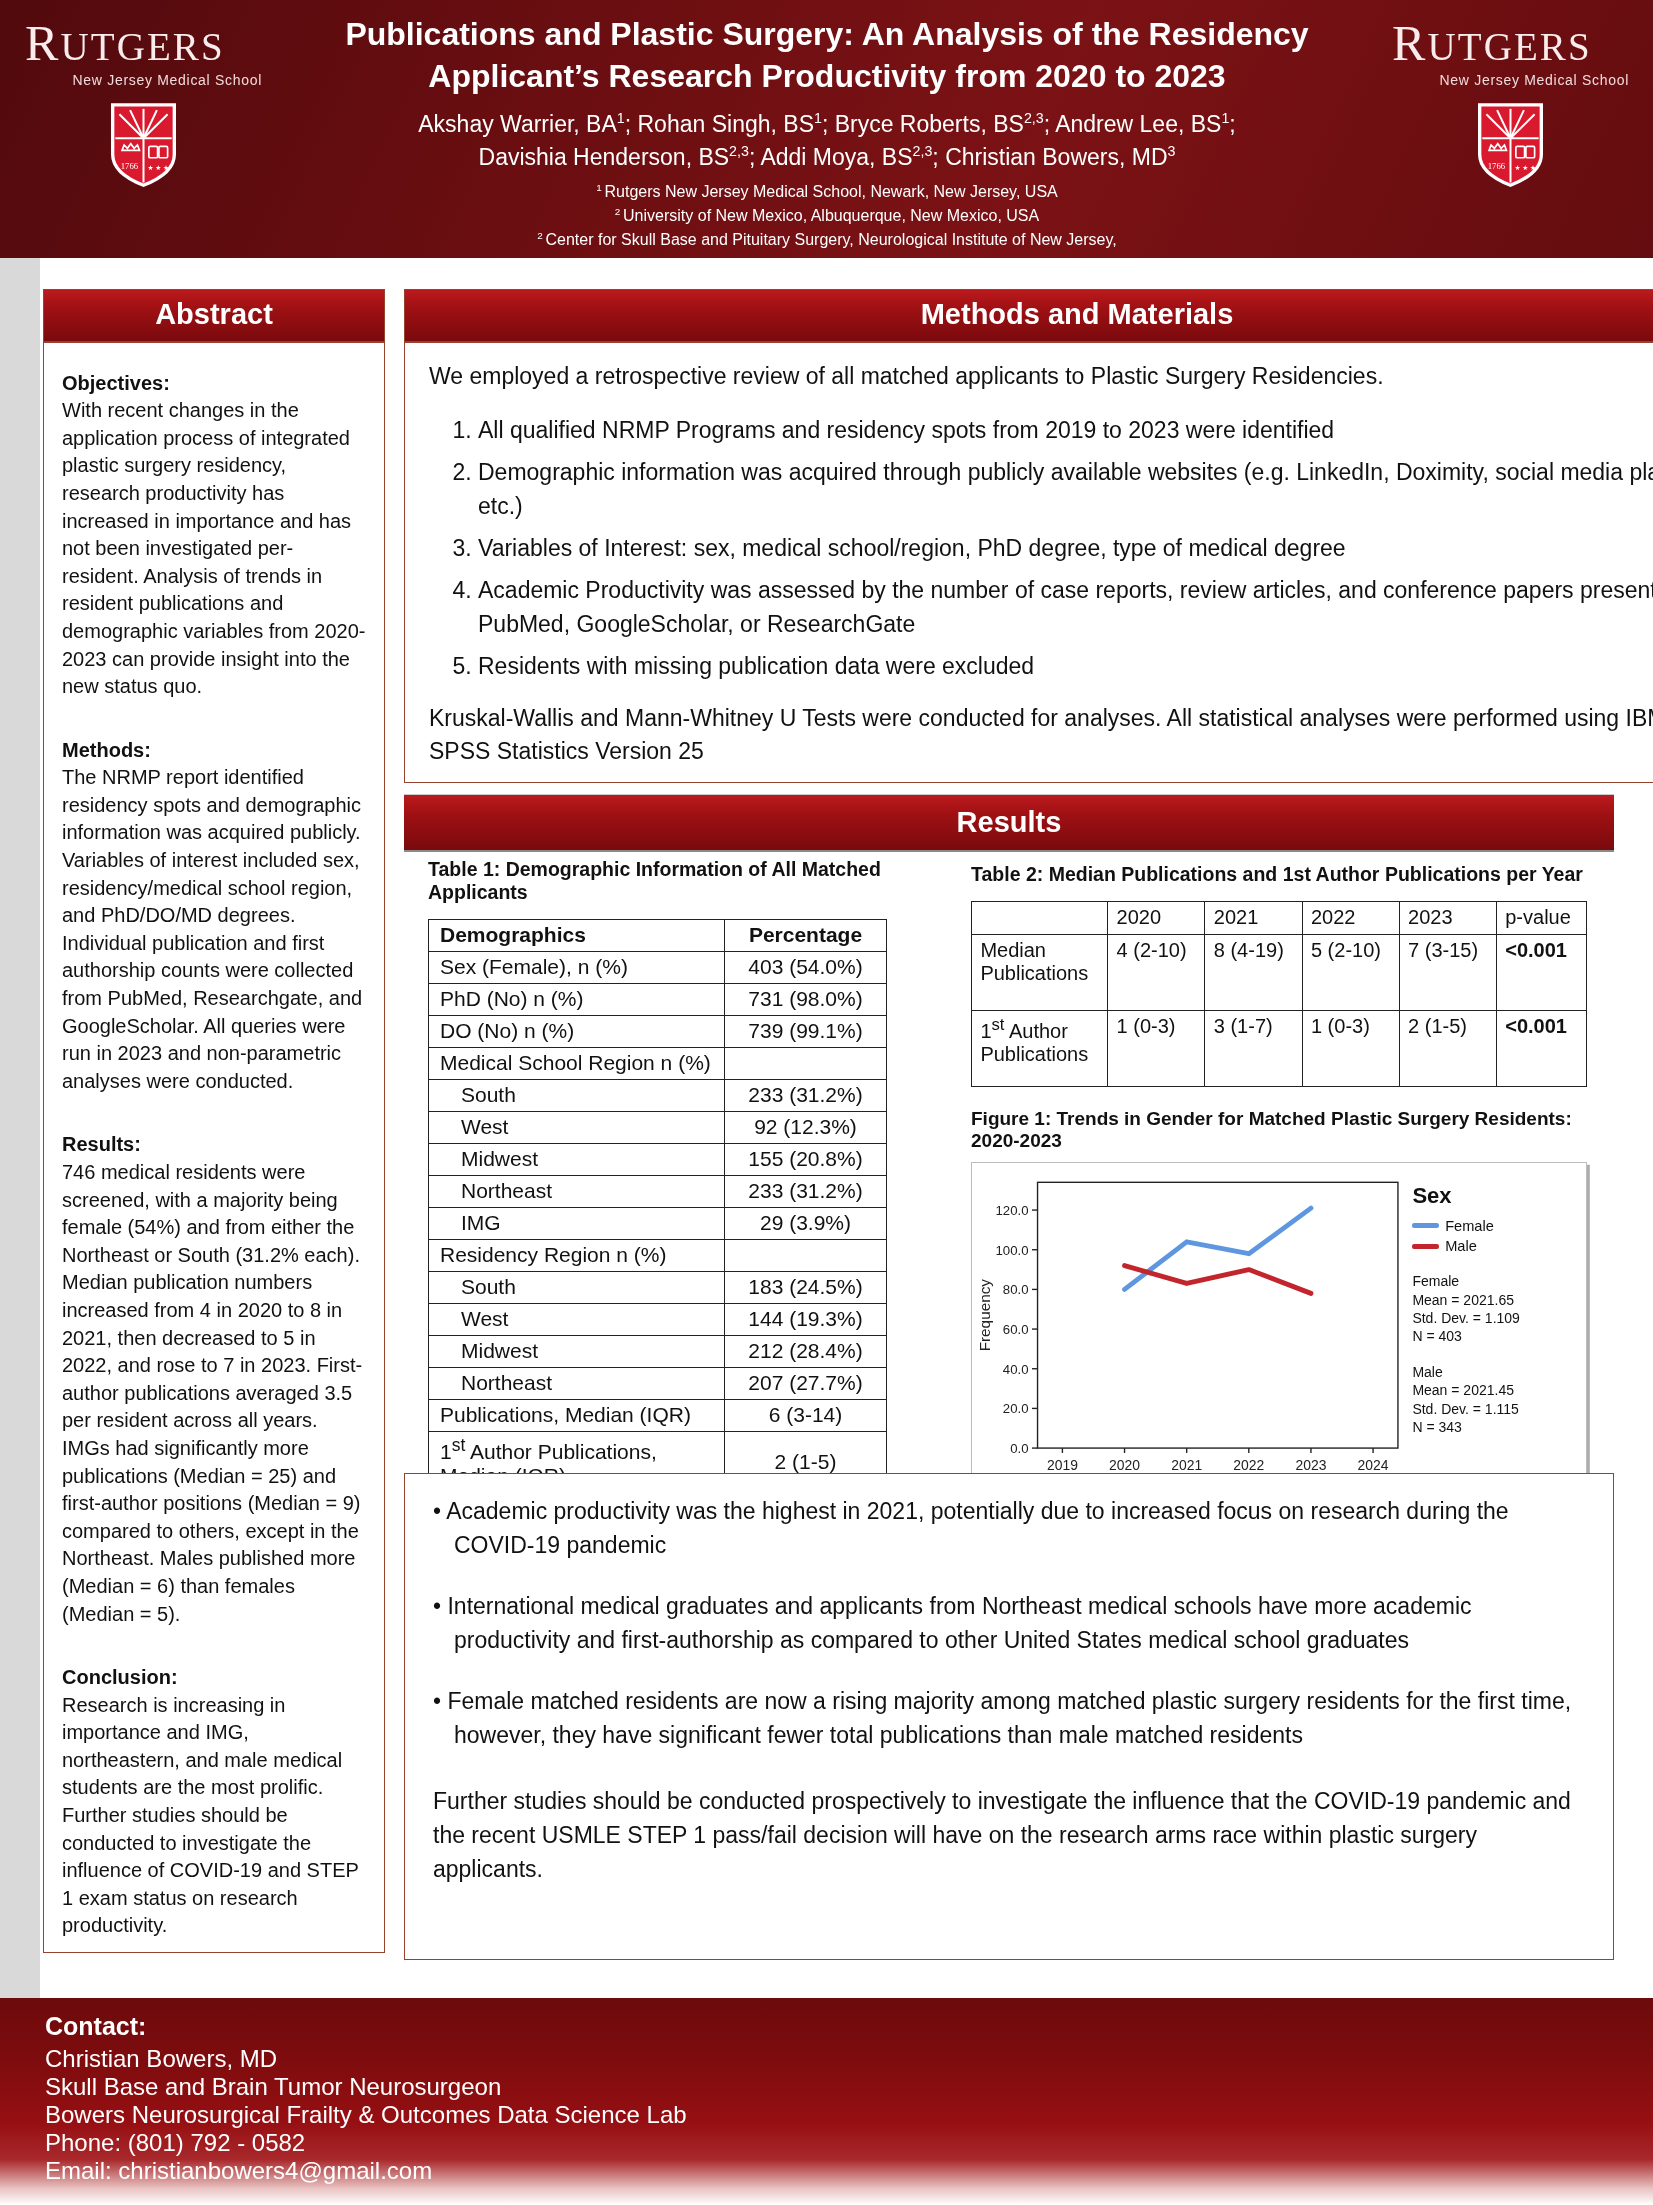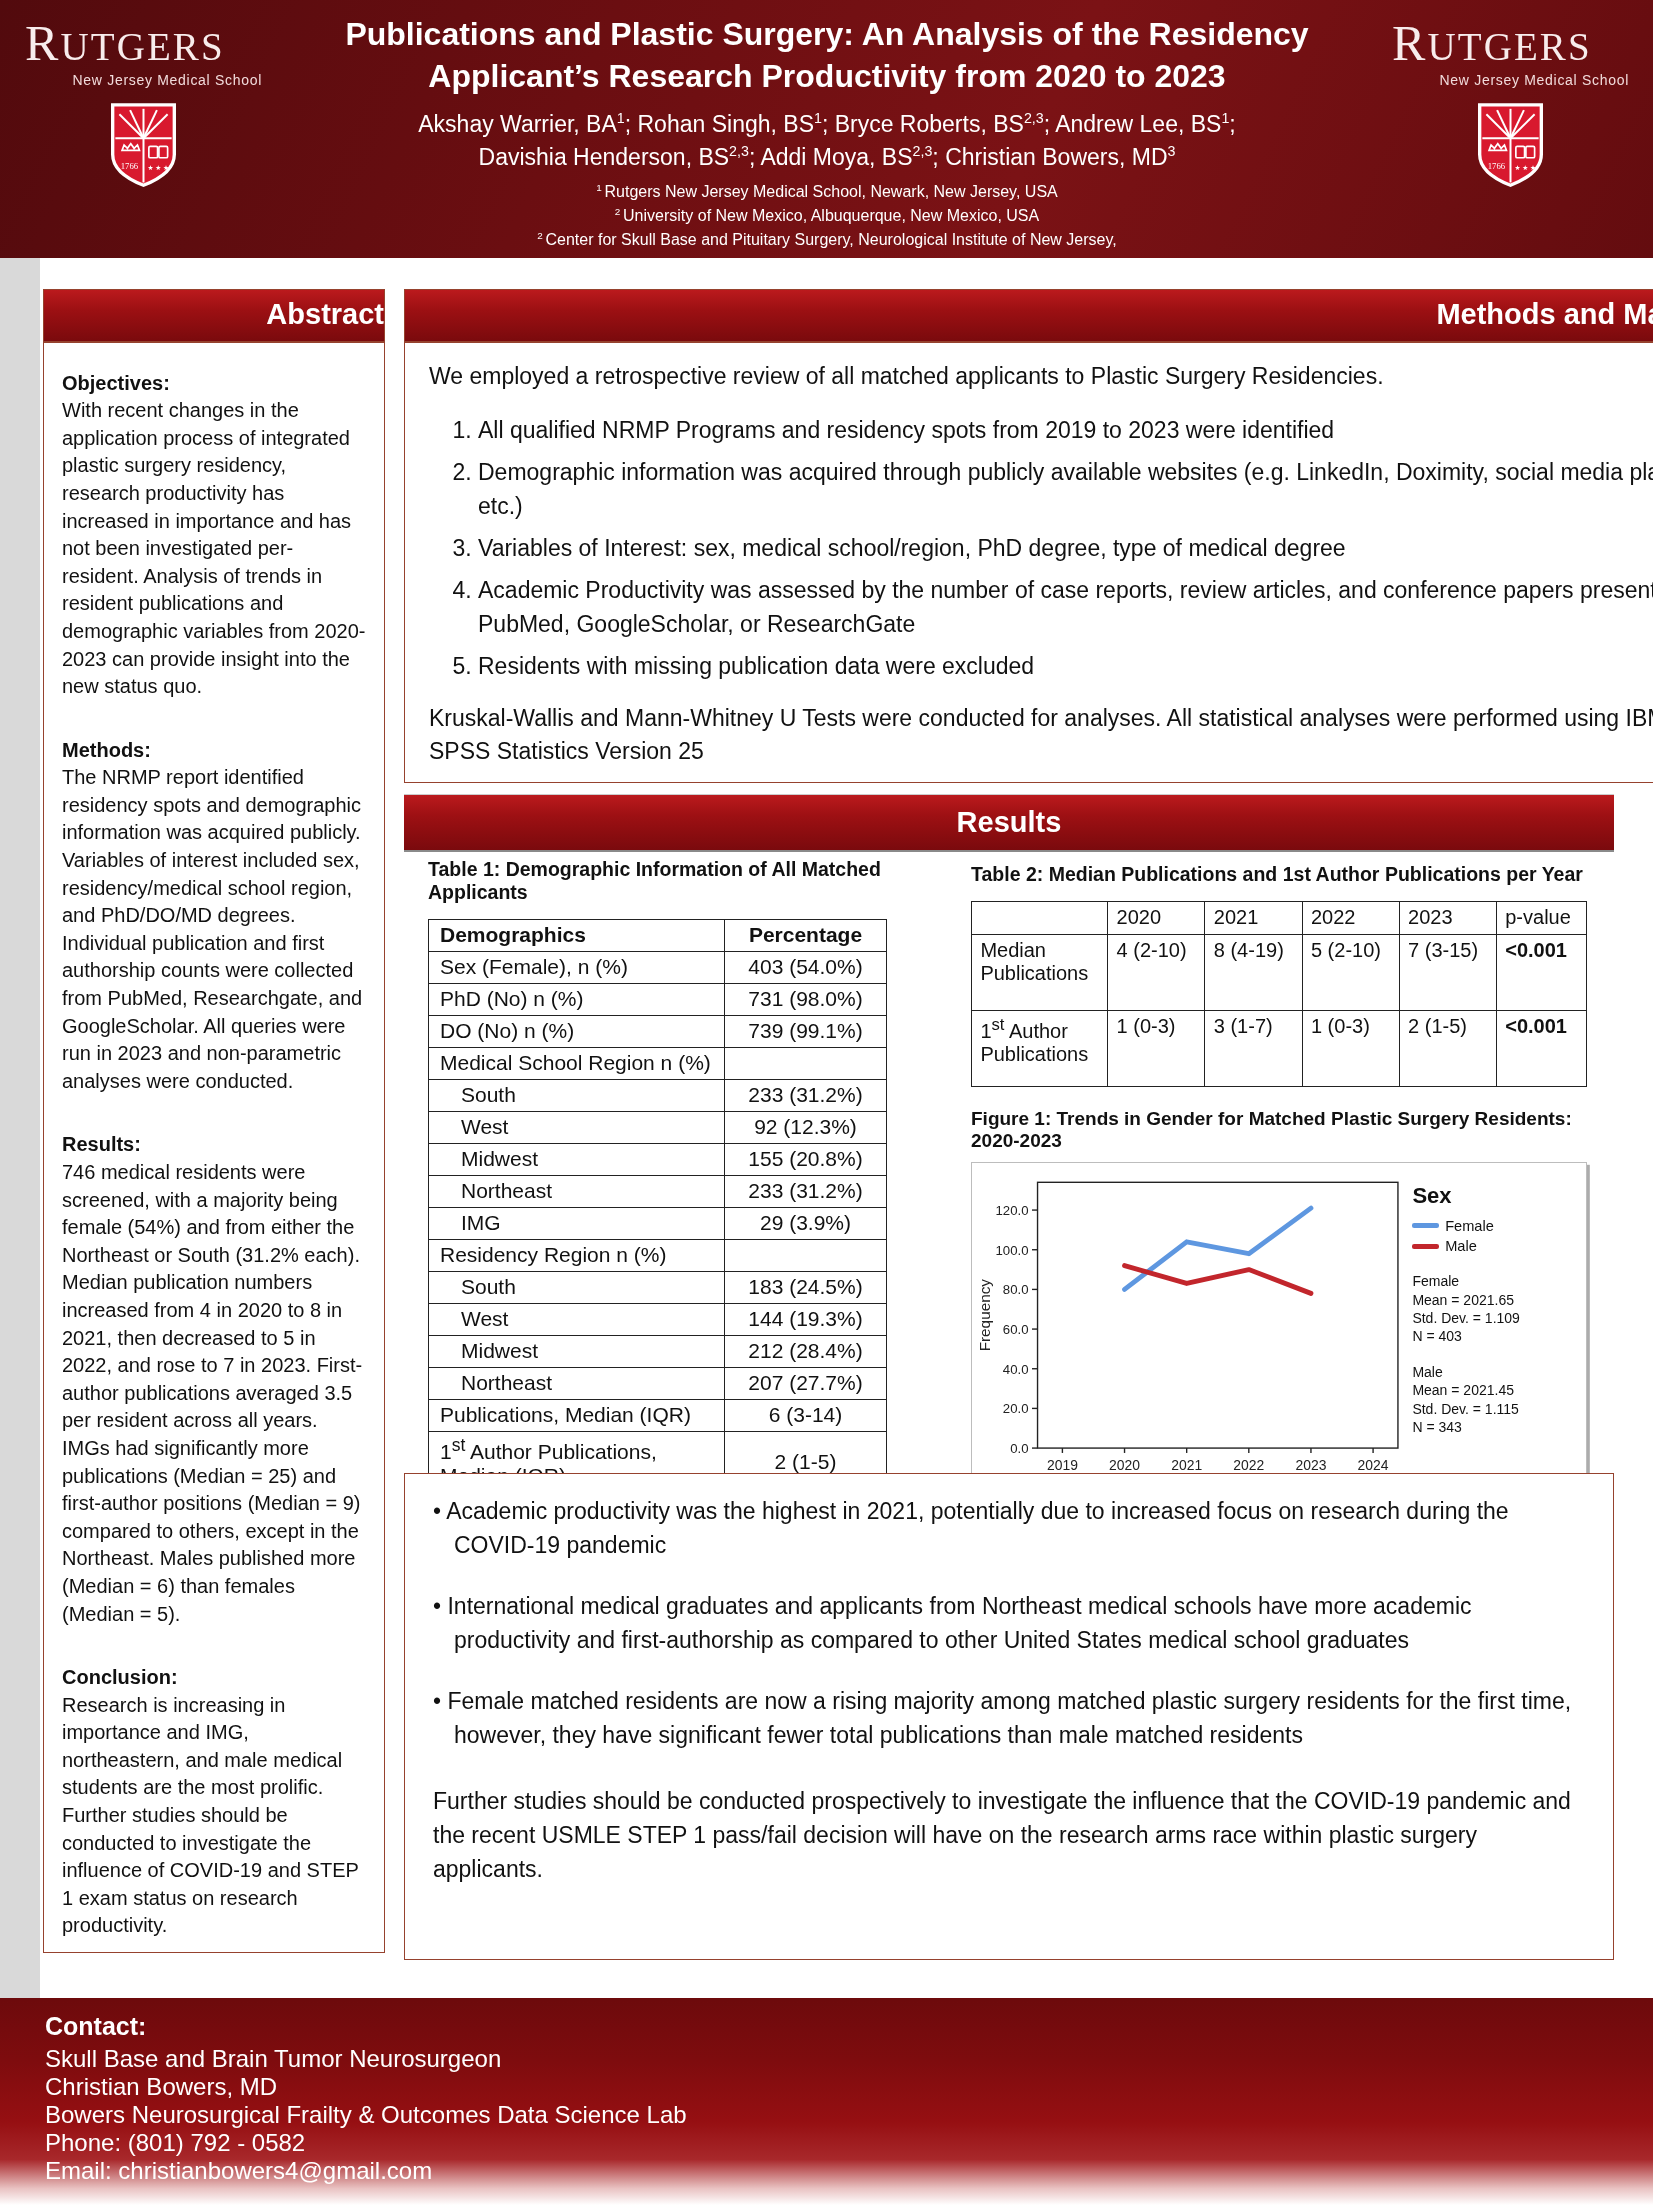--- a/index.html
+++ b/index.html
@@ -22,21 +22,21 @@
   .authors sup, .affil sup { font-size:0.62em; }
   .affils { margin-top:5.6px; font-size:16px; line-height:1.5; }
 
   
   main { position:absolute; top:258px; left:0; width:1654px; height:1740px; }
   .gray-strip { position:absolute; left:0; top:0; width:40px; height:1740px; background:#d9d9d9; }
 
   .box { background:#fff; border:1.4px solid #96422e; box-sizing:border-box; overflow:hidden; }
   .box-header, .banner {
       background:linear-gradient(180deg,#bb1a1d 0%,#9d1013 38%,#8c0d10 68%,#7a0a0d 100%);
-      color:#fff; text-align:right; font-weight:bold; font-size:29px;
+      color:#fff; text-align:center; font-weight:bold; font-size:29px;
       padding:8.4px 0 9.7px 0; border-bottom:2.1px solid #96422e; }
 
   .abstract-box { position:absolute; left:43px; top:31px; width:342px; height:1664px; }
   .abstract-content { padding:26.5px 18px; font-size:20px; line-height:1.38; }
   .abs-section { margin-bottom:36px; }
   .abs-label { font-weight:bold; }
 
   .methods-box { position:absolute; left:404px; top:31px; width:1346px; height:494px; }
   .methods-content { padding:16.7px 24px 7px 24px; font-size:23px; line-height:1.45; }
   .methods-intro { margin:0 0 21px 0; }
@@ -389,22 +389,22 @@
             <div class="bullet">Female matched residents are now a rising majority among matched plastic surgery residents for the first time, however, they have significant fewer total publications than male matched residents</div>
           </div>
         <p class="closing">Further studies should be conducted prospectively to investigate the influence that the COVID-19 pandemic and the recent USMLE STEP 1 pass/fail decision will have on the research arms race within plastic surgery applicants.</p>
       </div>
     </section>
   </main>
 
   <footer class="contact-band">
     <div class="contact-heading">Contact:</div>
     <div id="contact-lines">
+        <div class="contact-line">Christian Bowers, MD</div>
         <div class="contact-line">Skull Base and Brain Tumor Neurosurgeon</div>
-        <div class="contact-line">Christian Bowers, MD</div>
         <div class="contact-line">Bowers Neurosurgical Frailty &amp; Outcomes Data Science Lab</div>
         <div class="contact-line">Phone: (801) 792 - 0582</div>
         <div class="contact-line">Email: christianbowers4@gmail.com</div>
       </div>
   </footer>
 
 </div>
 
 
 </body></html>

